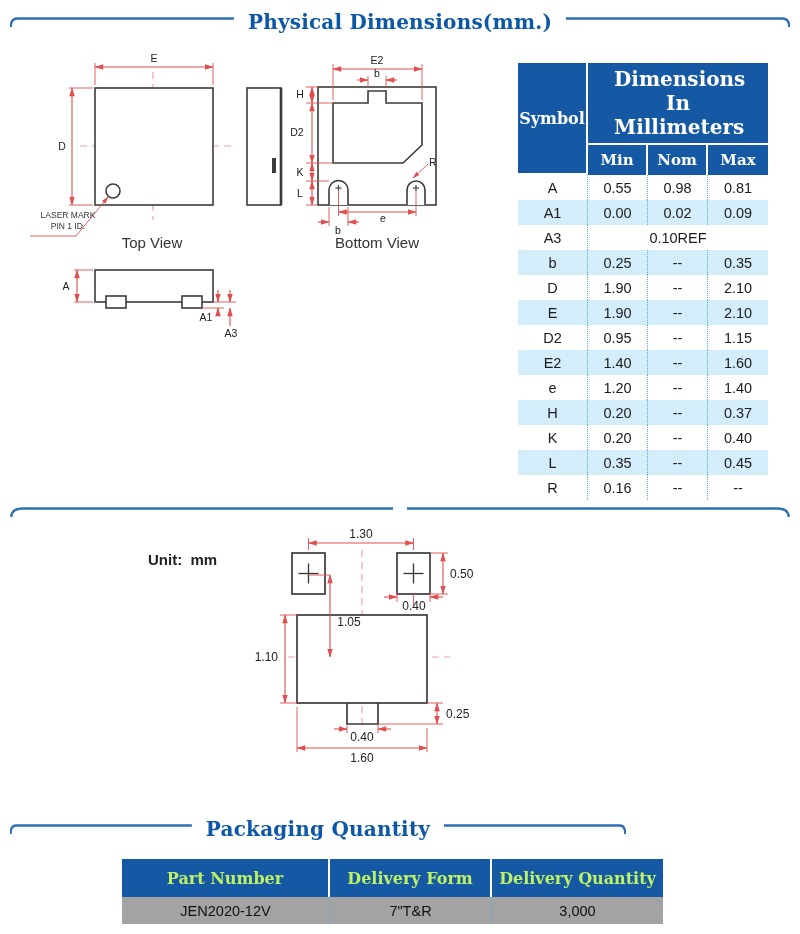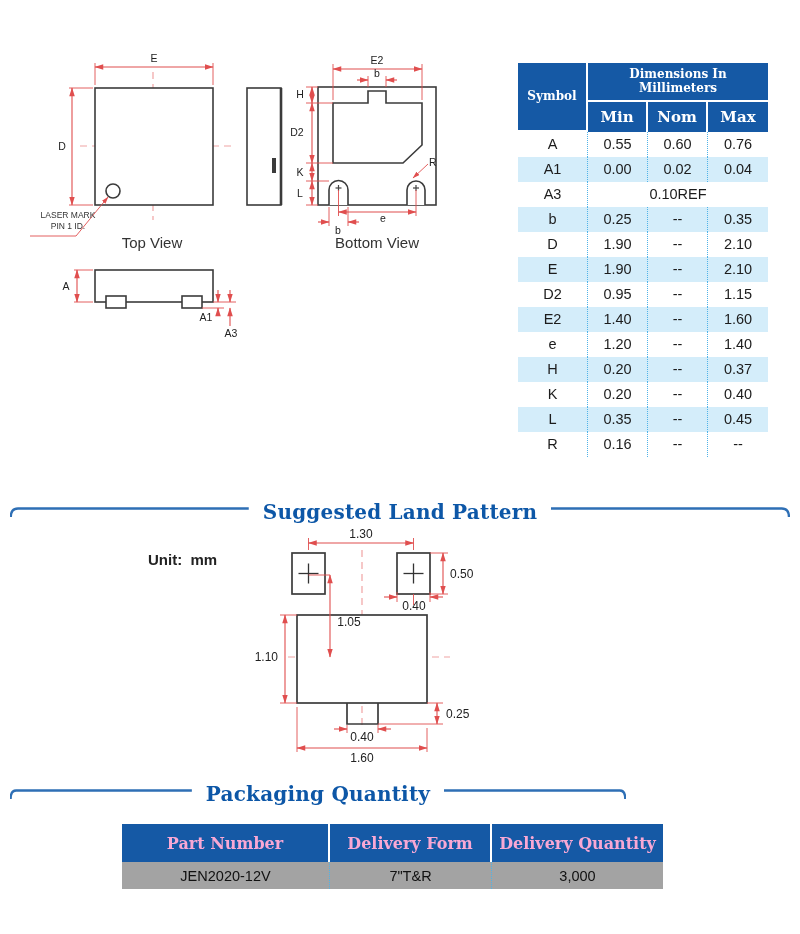--- a/index.html
+++ b/index.html
@@ -13,31 +13,31 @@
   .sec-title{font-family:"DejaVu Serif","Liberation Serif",serif;font-weight:700;
              font-size:20px;color:#0d57a7;white-space:nowrap;letter-spacing:.2px;}
 
   
   table{border-collapse:separate;border-spacing:0;}
   .dim-table{position:absolute;left:518px;top:63px;width:250px;text-align:center;
              font-size:14.5px;color:#1c1c1c;table-layout:fixed;}
   .dim-table th{background:#1559a5;color:#fff;font-family:"DejaVu Serif","Liberation Serif",serif;
                 font-weight:700;border-right:2px solid #fff;border-bottom:2px solid #fff;}
   .dim-table th:last-child{border-right:none;}
-  .dim-table th.sym{font-size:12px;}
-  .dim-table th.grp{font-size:12px;line-height:1.2;padding:4px 26px;}
+  .dim-table th.sym{font-size:16px;}
+  .dim-table th.grp{font-size:20px;line-height:1.2;padding:4px 26px;}
   .dim-table thead tr.sub th{font-size:15px;height:28px;border-bottom:none;}
   .dim-table td{height:23px;border-right:1.5px dotted #4fb3e8;}
   .dim-table td:last-child{border-right:none;}
   .dim-table tbody tr:nth-child(even){background:#d4edfa;}
 
   
   .pkg-table{position:absolute;left:122px;top:46px;width:541px;text-align:center;
              table-layout:fixed;font-size:14.5px;color:#111;}
-  .pkg-table th{background:#1559a5;color:#f9a8d4;font-family:"DejaVu Serif","Liberation Serif",serif;
+  .pkg-table th{background:#1559a5;color:#bef264;font-family:"DejaVu Serif","Liberation Serif",serif;
                 font-weight:700;font-size:16px;height:36px;border-right:2px solid #fff;}
   .pkg-table th:last-child{border-right:none;}
   .pkg-table td{background:#a3a3a3;height:25px;border-right:1.5px dotted #4fb3e8;}
   .pkg-table td:last-child{border-right:none;}
 
   
   .lbl{font-family:"Liberation Sans",sans-serif;font-size:10.5px;fill:#222;}
   .num{font-family:"Liberation Sans",sans-serif;font-size:12px;fill:#222;}
   .cap{font-family:"Liberation Sans",sans-serif;font-size:15px;fill:#333;}
   .tiny{font-family:"Liberation Sans",sans-serif;font-size:8.5px;fill:#333;}
@@ -50,20 +50,29 @@
   .cl{stroke:#f0a3a3;stroke-width:1.2;stroke-dasharray:7 5;fill:none;}
   .cross{stroke:#444;stroke-width:1.2;fill:none;}
 </style>
 </head>
 <body>
 
 <div class="page">
 
   <div style="position:absolute;top:0;left:0;width:800px;height:496px;">
 
+    <div class="sec-header" style="top:6px;">
+      <svg viewBox="0 0 300 14" preserveAspectRatio="none">
+        <path d="M1,12 Q1,3.5 10,3.5 L300,3.5" stroke="#2e6fb5" stroke-width="2.3" fill="none" vector-effect="non-scaling-stroke"></path>
+      </svg>
+      <span class="sec-title">Physical Dimensions(mm.)</span>
+      <svg viewBox="0 0 300 14" preserveAspectRatio="none">
+        <path d="M0,3.5 L290,3.5 Q299,3.5 299,12" stroke="#2e6fb5" stroke-width="2.3" fill="none" vector-effect="non-scaling-stroke"></path>
+      </svg>
+    </div>
 
     <svg width="520" height="310" style="position:absolute;left:0;top:40px;">
       <defs>
         <marker id="ae" orient="auto" markerWidth="9" markerHeight="7" refX="7.5" refY="2.5">
           <path d="M0,0 L8,2.5 L0,5 Z" fill="#e04e4e"></path>
         </marker>
         <marker id="as" orient="auto" markerWidth="9" markerHeight="7" refX="0.5" refY="2.5">
           <path d="M8,0 L0,2.5 L8,5 Z" fill="#e04e4e"></path>
         </marker>
       </defs>
@@ -204,28 +213,28 @@
         <tr class="sub">
           <th>Min</th>
           <th>Nom</th>
           <th>Max</th>
         </tr>
       </thead>
       <tbody>
         <tr>
             <td>A</td>
             <td>0.55</td>
-            <td>0.60</td>
-            <td>0.76</td>
+            <td>0.98</td>
+            <td>0.81</td>
           </tr>
         <tr>
             <td>A1</td>
             <td>0.00</td>
             <td>0.02</td>
-            <td>0.04</td>
+            <td>0.09</td>
           </tr>
         <tr>
             <td>A3</td>
             <td colspan="3">0.10REF</td>
           </tr>
         <tr>
             <td>b</td>
             <td>0.25</td>
             <td>--</td>
             <td>0.35</td>
@@ -286,21 +295,20 @@
           </tr>
       </tbody>
     </table>
   </div>
 
   <div style="position:absolute;top:496px;left:0;width:800px;height:317px;">
     <div class="sec-header" style="top:0;">
       <svg viewBox="0 0 300 14" preserveAspectRatio="none">
         <path d="M1,12 Q1,3.5 10,3.5 L300,3.5" stroke="#2e6fb5" stroke-width="2.3" fill="none" vector-effect="non-scaling-stroke"></path>
       </svg>
-      <span class="sec-title">Suggested Land Pattern</span>
       <svg viewBox="0 0 300 14" preserveAspectRatio="none">
         <path d="M0,3.5 L290,3.5 Q299,3.5 299,12" stroke="#2e6fb5" stroke-width="2.3" fill="none" vector-effect="non-scaling-stroke"></path>
       </svg>
     </div>
 
     <svg width="520" height="270" style="position:absolute;left:0;top:29px;">
       <defs>
         <marker id="ae2" orient="auto" markerWidth="9" markerHeight="7" refX="7.5" refY="2.5">
           <path d="M0,0 L8,2.5 L0,5 Z" fill="#e04e4e"></path>
         </marker>
@@ -372,21 +380,21 @@
       </g>
       <g>
         <line class="ext" x1="297" y1="182" x2="297" y2="227"></line>
         <line class="ext" x1="427" y1="203" x2="427" y2="227"></line>
         <line class="dim" x1="297" y1="223" x2="427" y2="223" marker-start="url(#as2)" marker-end="url(#ae2)"></line>
         <text class="num" x="362" y="237" text-anchor="middle">1.60</text>
       </g>
     </svg>
   </div>
 
-  <div style="position:absolute;top:778px;left:0;width:636px;height:121px;">
+  <div style="position:absolute;top:813px;left:0;width:636px;height:121px;">
     <div class="sec-header" style="top:0;">
       <svg viewBox="0 0 300 14" preserveAspectRatio="none">
         <path d="M1,12 Q1,3.5 10,3.5 L300,3.5" stroke="#2e6fb5" stroke-width="2.3" fill="none" vector-effect="non-scaling-stroke"></path>
       </svg>
       <span class="sec-title">Packaging Quantity</span>
       <svg viewBox="0 0 300 14" preserveAspectRatio="none">
         <path d="M0,3.5 L290,3.5 Q299,3.5 299,12" stroke="#2e6fb5" stroke-width="2.3" fill="none" vector-effect="non-scaling-stroke"></path>
       </svg>
     </div>
 

